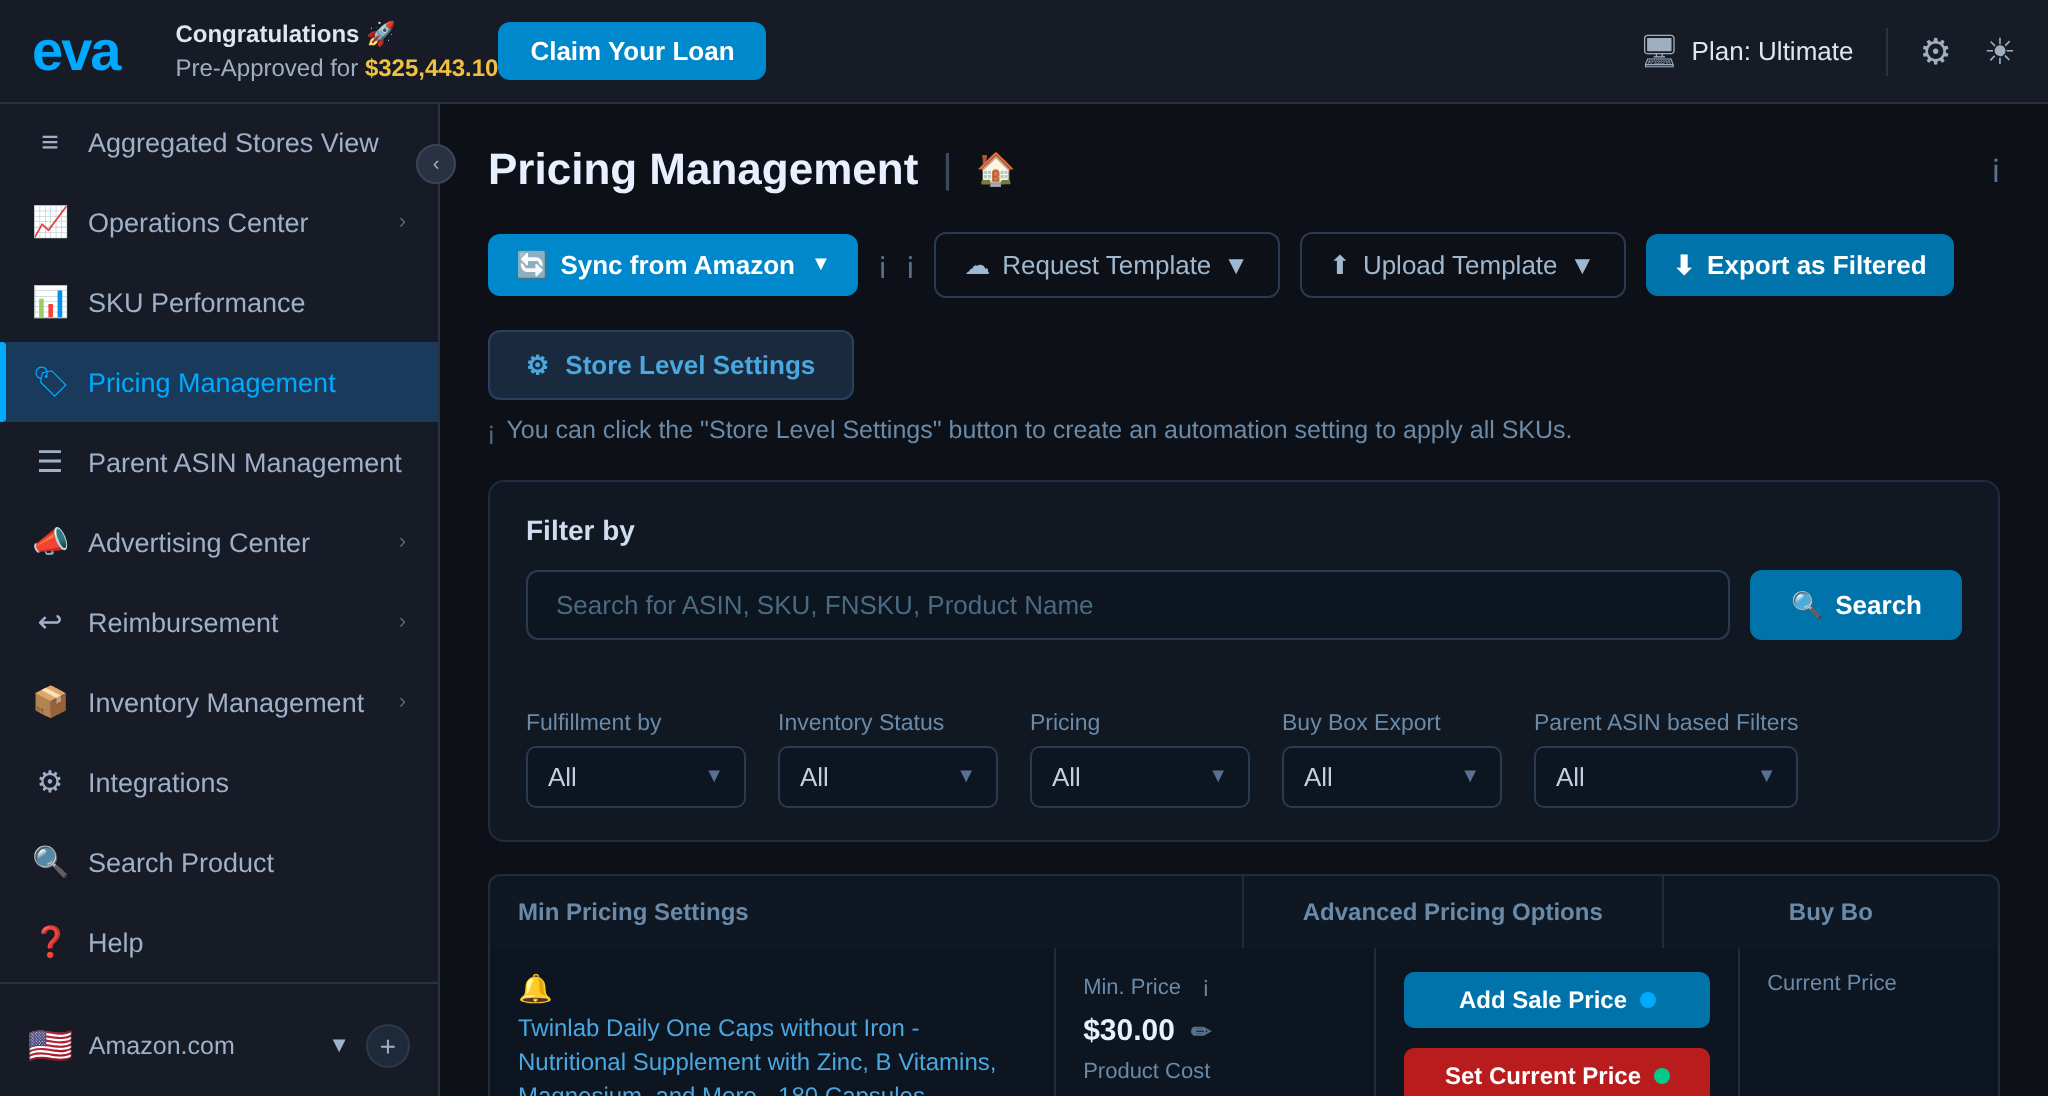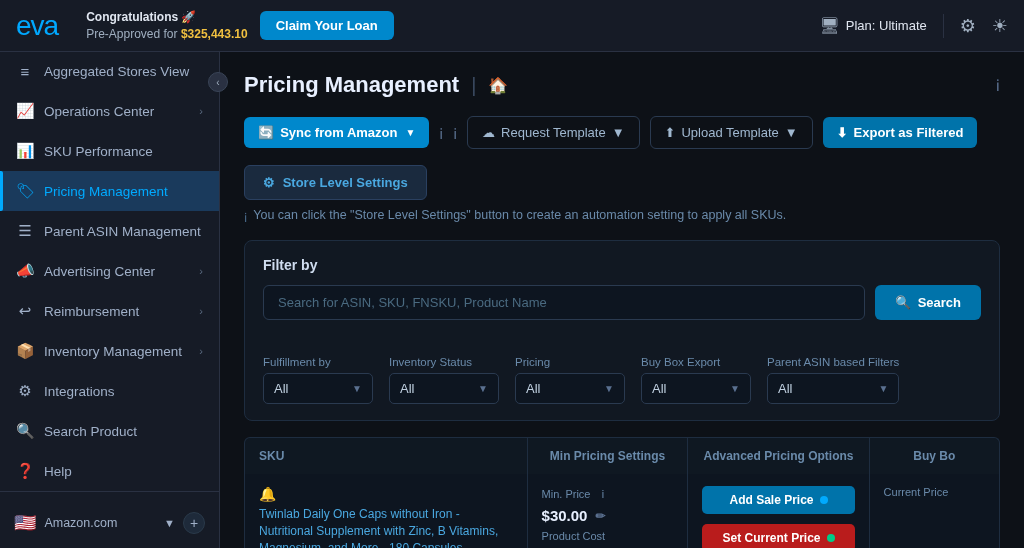--- a/index.html
+++ b/index.html
@@ -20,30 +20,29 @@
       height: 52px;
       display: flex;
       align-items: center;
       padding: 0 16px;
       border-bottom: 1px solid #2a3142;
       flex-shrink: 0;
       gap: 16px;
     }
     .logo {
       font-size: 28px;
-      font-weight: 400;
+      font-weight: 700;
       color: #00a8ff;
       letter-spacing: -1px;
       margin-right: 12px;
     }
     .topbar-promo {
       flex: 1;
       display: flex;
       align-items: center;
-      gap: 12px;
     }
     .promo-text {
       font-size: 12px;
       color: #a0afc0;
       line-height: 1.4;
     }
     .promo-text .amount {
       color: #f0c040;
       font-weight: 700;
     }
@@ -654,21 +653,20 @@
     <span class="filter-label">Parent ASIN based Filters</span>
     <div class="filter-select">
       <span>All</span>
       <span class="sel-arrow">▼</span>
     </div>
   </div>
         </div>
     </div>
 
     <div class="table-header" id="table-header">
-        <div class="th">SKU</div>
         <div class="th">Min Pricing Settings</div>
         <div class="th">Advanced Pricing Options</div>
         <div class="th">Buy Bo</div>
       </div>
     <div id="table-body">
         <div class="table-row">
     <div class="td">
       <span class="row-icon">🔔</span>
       <span class="product-link">Twinlab Daily One Caps without Iron - Nutritional Supplement with Zinc, B Vitamins, Magnesium, and More - 180 Capsules</span>
       <span class="product-sku">DEK-B14242-ONE-TWINLAB-EA</span>

